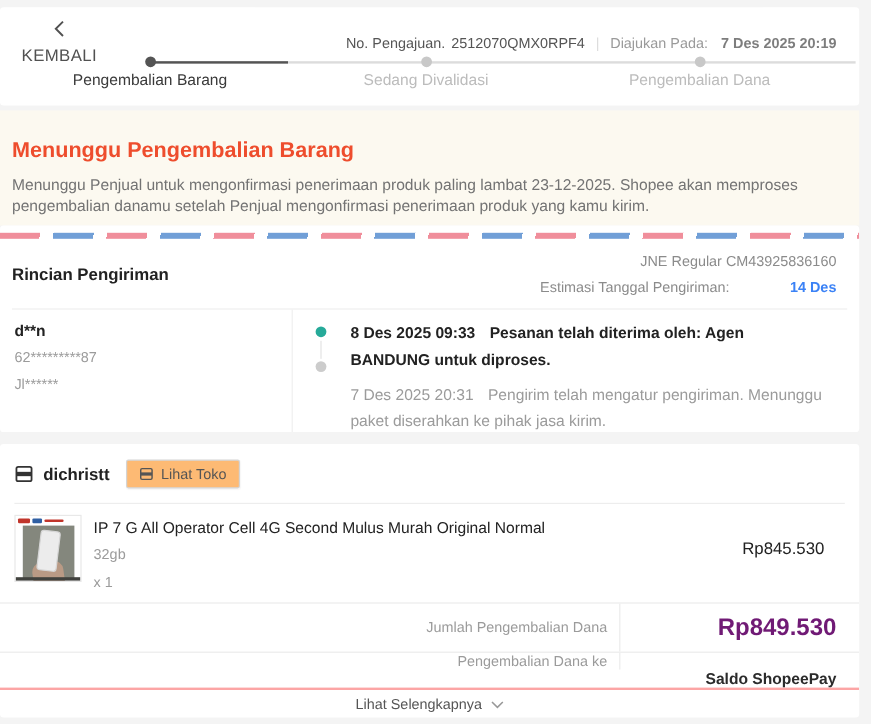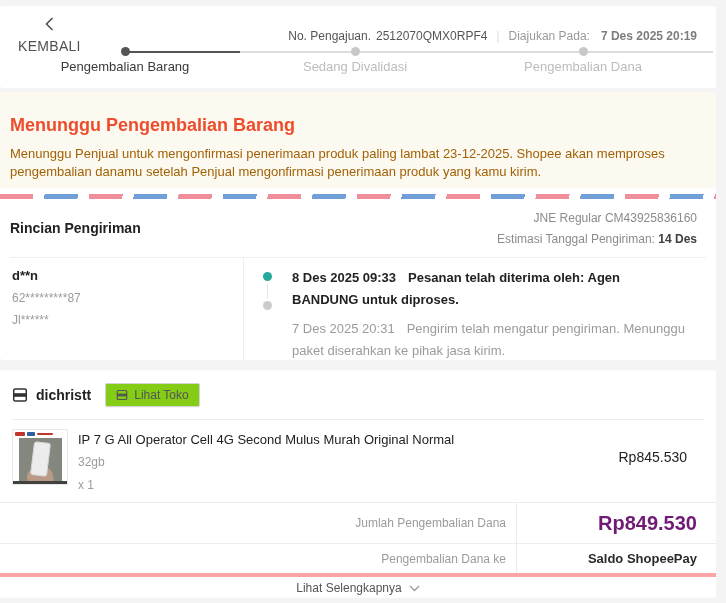--- a/index.html
+++ b/index.html
@@ -24,33 +24,33 @@
   .step-dot { position:absolute; top:41px; width:9px; height:9px; border-radius:50%; }
   .step-dot.done { background:#545454; }
   .step-dot.todo { background:#c8c8c8; }
   .step-label { position:absolute; top:53px; transform:translateX(-50%); font-size:13px; white-space:nowrap; }
   .step-label.done { color:#3a3a3a; }
   .step-label.todo { color:#bcbcbc; }
 
   
   .banner { margin-top:4px; height:96px; background:#fcf9f0; padding:23px 24px 0 10px; }
   .banner-title { color:#ee4d2d; font-size:18px; font-weight:700; }
-  .banner-desc { margin-top:9px; color:#a16207; font-size:13px; line-height:18px; max-width:690px; }
+  .banner-desc { margin-top:9px; color:#737373; font-size:13px; line-height:18px; max-width:690px; }
 
   
   .card-ship { height:172px; position:relative; overflow:hidden; }
   .airmail { margin-top:6px; height:5px;
     background:repeating-linear-gradient(100deg,
       #f08e9b 0 33px, transparent 33px 44px,
       #719fd7 44px 77px, transparent 77px 88px); }
   .ship-hdr { display:flex; justify-content:space-between; padding:12px 19px 0 10px; }
   .ship-title { font-size:14px; font-weight:700; color:#222; margin-top:9px; }
   .ship-meta { text-align:right; font-size:12px; color:#8b8b8b; }
   .ship-meta .line2 { margin-top:7px; }
-  .est-value { color:#404040; font-weight:700; }
+  .est-value { color:#3b82f6; font-weight:700;margin-left:47px; }
   .ship-divider { margin:11px 10px 0; border-top:1px solid #efefef; }
   .ship-body { display:flex; }
   .addr-col { width:244px; border-right:1px solid #efefef; padding:10px 0 24px 12px; }
   .addr-name { font-size:13px; font-weight:700; color:#222; }
   .addr-phone, .addr-street { font-size:12px; color:#9b9b9b; margin-top:8px; }
   .timeline { flex:1; position:relative; padding:9px 28px 0 48px; }
   .tl-dot { position:absolute; left:19px; width:9px; height:9px; border-radius:50%; }
   .tl-dot.teal { top:14px; background:#26aa99; }
   .tl-dot.gray { top:43px; background:#cccccc; }
   .tl-connector { position:absolute; left:23px; top:26px; height:15px; width:1px; background:#e3e3e3; }
@@ -58,47 +58,47 @@
   .tl-entry.latest { color:#222; font-weight:700; }
   .tl-entry.past { color:#9b9b9b; margin-top:7px; }
   .tl-date { margin-right:12px; }
 
   
   .card-main { margin-top:10px; height:228px; overflow:hidden; }
   .shop-row { display:flex; align-items:center; padding:13px 12px 12px; }
   .shop-row svg { display:block; }
   .shop-name { margin-left:8px; font-size:14px; font-weight:700; color:#222; cursor:pointer; }
   .visit-btn { margin-left:14px; display:flex; align-items:center; gap:6px; border:1px solid #d4d4d4;
-    background:#84cc16; border-radius:2px; padding:4px 10px; font-size:12px; color:#555; cursor:pointer;
+    background:#fdba74; border-radius:2px; padding:4px 10px; font-size:12px; color:#555; cursor:pointer;
     font-family:"Liberation Sans", sans-serif; box-shadow:0 1px 1px rgba(0,0,0,.04); }
   .row-divider { margin:0 12px; border-top:1px solid #ededed; }
 
   .product-row { display:flex; padding:9px 29px 0 12px; height:82px; }
   .thumb { width:56px; height:56px; border:1px solid #e8e8e8; background:#fff; position:relative; overflow:hidden; flex:none; cursor:pointer; }
   .thumb .ad-strip { position:absolute; top:1px; left:2px; right:2px; height:6px; display:flex; gap:2px; align-items:center; }
   .thumb .ad-strip i { display:block; height:4px; border-radius:1px; }
   .thumb .photo { position:absolute; top:8px; left:6px; width:43px; height:44px; background:#84877d; }
   .thumb .phone { position:absolute; top:4px; left:13px; width:17px; height:34px; background:#ececec; border-radius:3px; transform:rotate(7deg); border:1px solid #d6d6d6; }
   .thumb .hand { position:absolute; bottom:-4px; left:8px; width:26px; height:18px; background:#b99a85; border-radius:8px 8px 0 0; transform:rotate(-8deg); }
   .thumb .dark-strip { position:absolute; bottom:0; left:0; right:0; height:3px; background:#41423e; }
   .prod-info { flex:1; margin-left:10px; padding-top:3px; }
   .prod-title { font-size:13px; color:#222; cursor:pointer; }
   .prod-variant { font-size:12px; color:#9b9b9b; margin-top:8px; }
   .prod-qty { font-size:12px; color:#9b9b9b; margin-top:9px; }
   .prod-price { font-size:14px; color:#222; margin-top:20px; }
 
   .sum-row { display:flex; align-items:stretch; border-top:1px solid #ececec; }
   .sum-row.r1 { height:41px; }
-  .sum-row.r2 { height:30px; }
+  .sum-row.r2 { height:30px;flex-direction:column; }
   .sum-label { width:517px; border-right:1px solid #ececec; display:flex; align-items:center; justify-content:flex-end;
     padding-right:10px; font-size:12px; color:#9b9b9b; }
   .sum-value { flex:1; display:flex; align-items:center; justify-content:flex-end; padding-right:19px; }
   .sum-value.big { font-size:20px; font-weight:700; color:#701a75; }
   .sum-value.normal { font-size:13px; font-weight:700; color:#2b2b2b; }
-  .expand-row { border-top:4px solid #fca5a5; height:26px; display:flex; align-items:center; justify-content:center; gap:7px;
+  .expand-row { border-top:2px solid #fca5a5; height:26px; display:flex; align-items:center; justify-content:center; gap:7px;
     font-size:12px; color:#555; cursor:pointer; }
 </style>
 </head>
 <body>
 
 <div class="page">
 
   <div class="card card-top">
     <div class="hdr-row">
       <div class="back-link">

